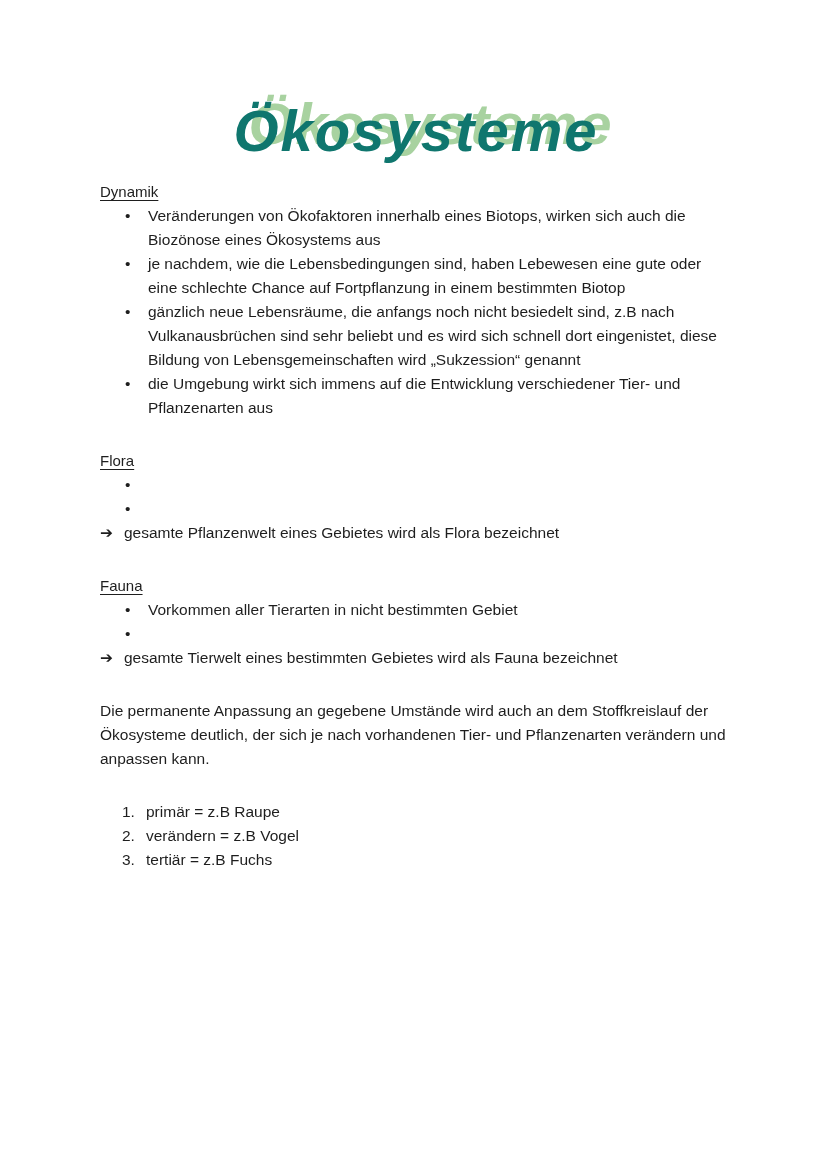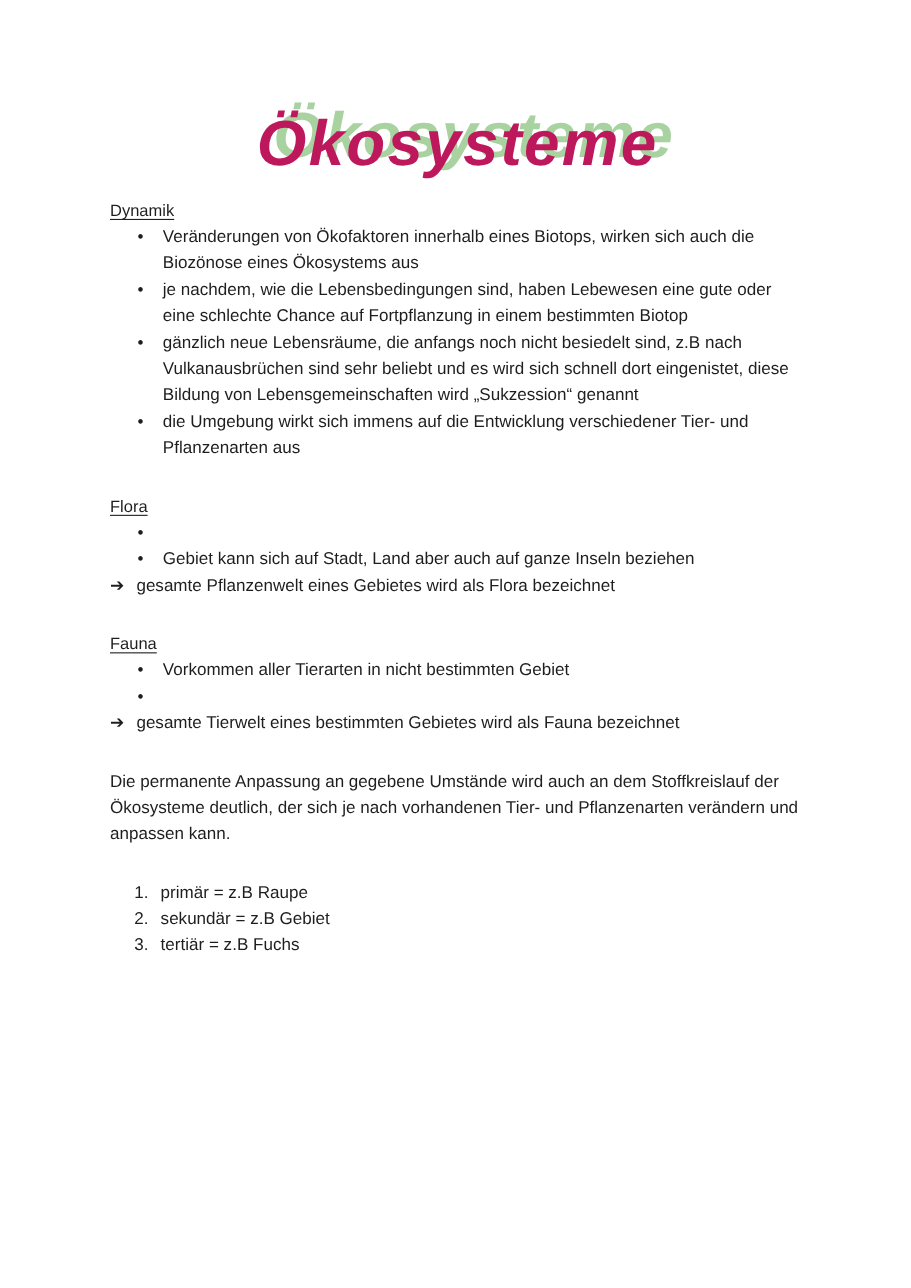--- a/index.html
+++ b/index.html
@@ -18,21 +18,21 @@
     overflow: hidden;
   }
   .doc-title {
     text-align: center;
     font-family: cursive, sans-serif;
     font-style: italic;
     font-weight: 700;
     font-size: 58px;
     line-height: 90px;
     letter-spacing: 2px;
-    color: #be185d;
+    color: #0f766e;
     text-shadow: 15px -7px 0 var(--title-highlight, #a8d2a0);
     margin-bottom: 4px;
   }
   .heading {
     font-size: 15px;
     font-weight: 400;
     text-decoration: underline;
     text-underline-offset: 3px;
   }
   section, .block { margin-top: 29px; }
@@ -77,21 +77,20 @@
   </section>
 
   <section>
     <h2 class="heading">Flora</h2>
     <ul class="bullets">
       <li>
         <span class="marker">•</span>
       </li>
       <li>
         <span class="marker">•</span>
-        <span>Gebiet kann sich auf Stadt, Land aber auch auf ganze Inseln beziehen</span>
       </li>
     </ul>
     <div class="arrow-line">
       <span class="arrow-glyph">➔</span>
       <span>gesamte Pflanzenwelt eines Gebietes wird als Flora bezeichnet</span>
     </div>
   </section>
 
   <section>
     <h2 class="heading">Fauna</h2>
@@ -114,21 +113,21 @@
 
 
   <div class="block">
     <ol class="numlist">
       <li>
         <span class="num">1.</span>
         <span>primär = z.B Raupe</span>
       </li>
       <li>
         <span class="num">2.</span>
-        <span>sekundär = z.B Gebiet</span>
+        <span>verändern = z.B Vogel</span>
       </li>
       <li>
         <span class="num">3.</span>
         <span>tertiär = z.B Fuchs</span>
       </li>
     </ol>
   </div>
 
 </div>
 

